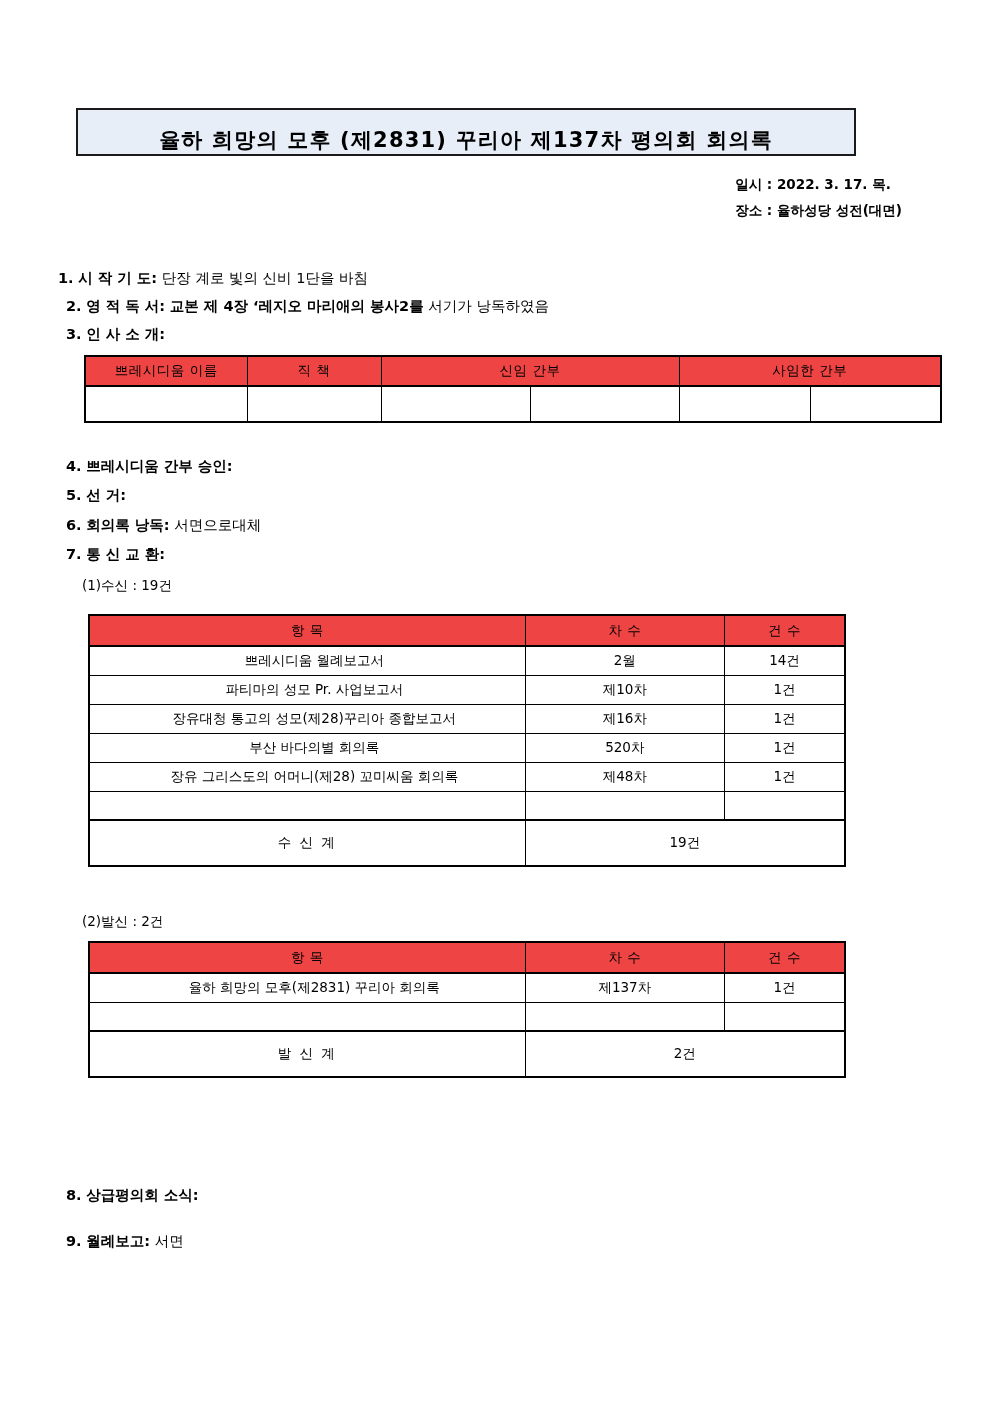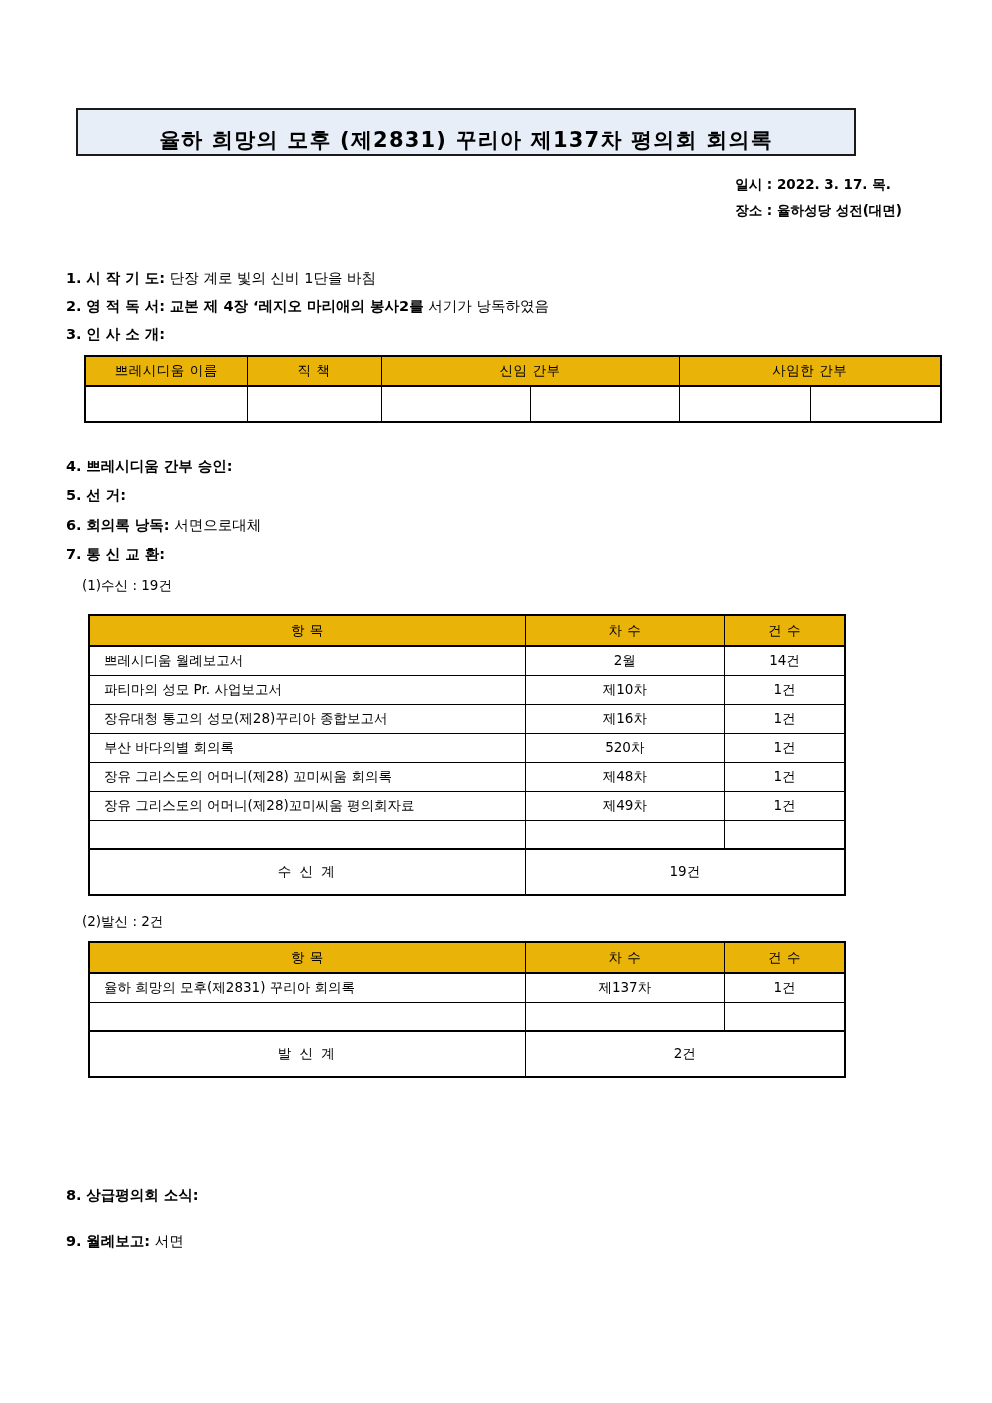--- a/index.html
+++ b/index.html
@@ -84,21 +84,21 @@
     table-layout: fixed;
   }
   table td, table th {
     border: 1px solid #000000;
     font-weight: normal;
     font-size: 13.5px;
     padding: 0;
     box-sizing: border-box;
   }
   .hdr {
-    background: #eab308;
+    background: #ef4444;
     text-align: center;
     height: 30px;
     letter-spacing: 0.5px;
   }
   .outer {
     border: 2px solid #000000;
   }
 
   
   #tbl-officers {
@@ -109,21 +109,21 @@
   #tbl-officers .hdr { border-bottom: 2px solid #000; }
   #tbl-officers td.body-cell { height: 36px; }
 
   
   .comms {
     width: 758px;
   }
   #tbl-received { left: 88px; top: 614px; }
   #tbl-sent     { left: 88px; top: 941px; }
   .comms td { height: 29px; }
-  .comms td.c-item { text-align: left; padding-left: 14px; }
+  .comms td.c-item { text-align: center; padding-left: 14px; }
   .comms td.c-num  { text-align: center; }
   .comms td.c-cnt  { text-align: center; }
   .comms th.h-item { width: 420px; }
   .comms th.h-num  { width: 192px; }
   .comms th.h-cnt  { width: 116px; }
   .comms .hdr { border-bottom: 2px solid #000; height: 31px; }
   .comms tr.total td {
     text-align: center;
     border-top: 2px solid #000;
     height: 46px;
@@ -139,21 +139,21 @@
 
   <div class="title-box">
     <span class="title-text">율하 희망의 모후 (제2831) 꾸리아 제137차  평의회 회의록</span>
   </div>
 
   <div class="meta">
     <div>일시 : 2022. 3. 17. 목.</div>
     <div>장소 : 율하성당 성전(대면)</div>
   </div>
 
-  <div class="item" style="left:66px; top:270px;text-align:center;">
+  <div class="item" style="left:58px; top:270px;text-align:center;">
     <span class="lbl">1.</span>
     <span class="lbl">시 작 기 도:</span>
     <span class="val">단장 계로 빛의 신비 1단을 바침</span>
   </div>
 
   <div class="item" style="left:66px; top:298px;">
     <span class="lbl">2.</span>
     <span class="lbl">영 적 독 서:</span>
     <span class="val-b">교본 제 4장 ‘레지오 마리애의 봉사2를</span>
     <span class="val">서기가  낭독하였음</span>
@@ -236,25 +236,20 @@
         <td class="c-item">부산 바다의별 회의록</td>
         <td class="c-num">520차</td>
         <td class="c-cnt">1건</td>
       </tr>
       <tr>
         <td class="c-item">장유 그리스도의 어머니(제28) 꼬미씨움 회의록</td>
         <td class="c-num">제48차</td>
         <td class="c-cnt">1건</td>
       </tr>
       <tr>
-        <td class="c-item">장유 그리스도의 어머니(제28)꼬미씨움 평의회자료</td>
-        <td class="c-num">제49차</td>
-        <td class="c-cnt">1건</td>
-      </tr>
-      <tr>
         <td class="c-item blank"></td>
         <td class="c-num blank"></td>
         <td class="c-cnt blank"></td>
       </tr>
       <tr class="total">
         <td>수 신 계</td>
         <td class="total-val" colspan="2">19건</td>
       </tr>
     </tbody>
   </table>

